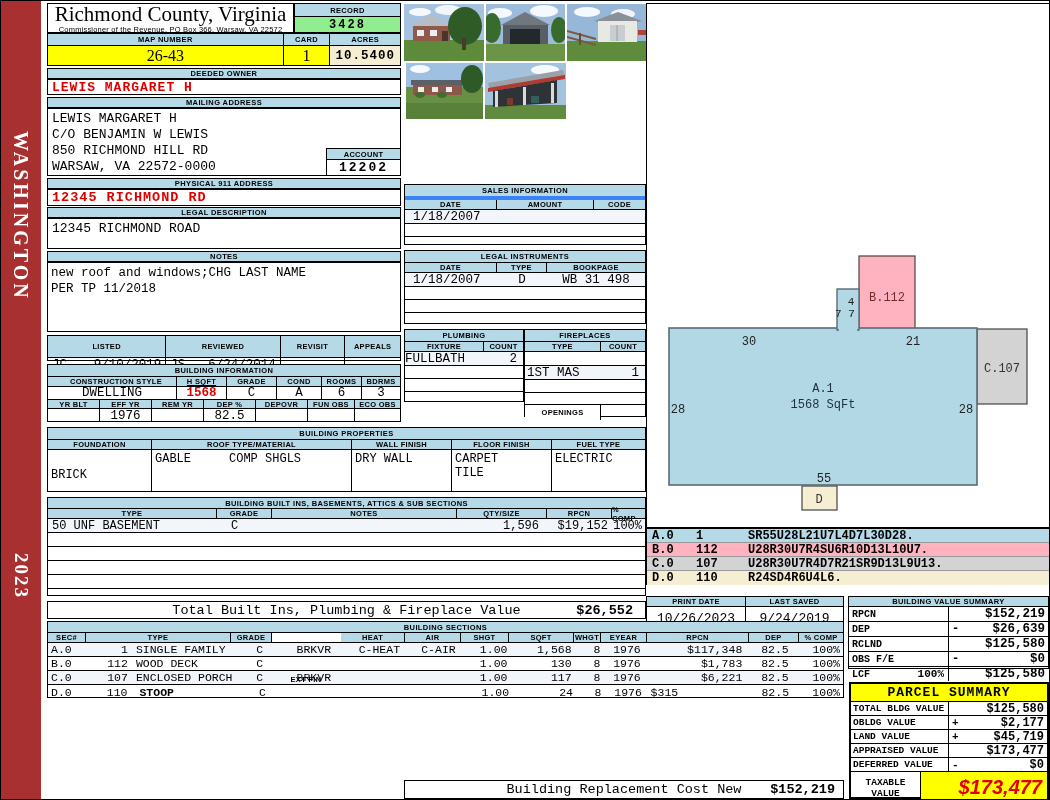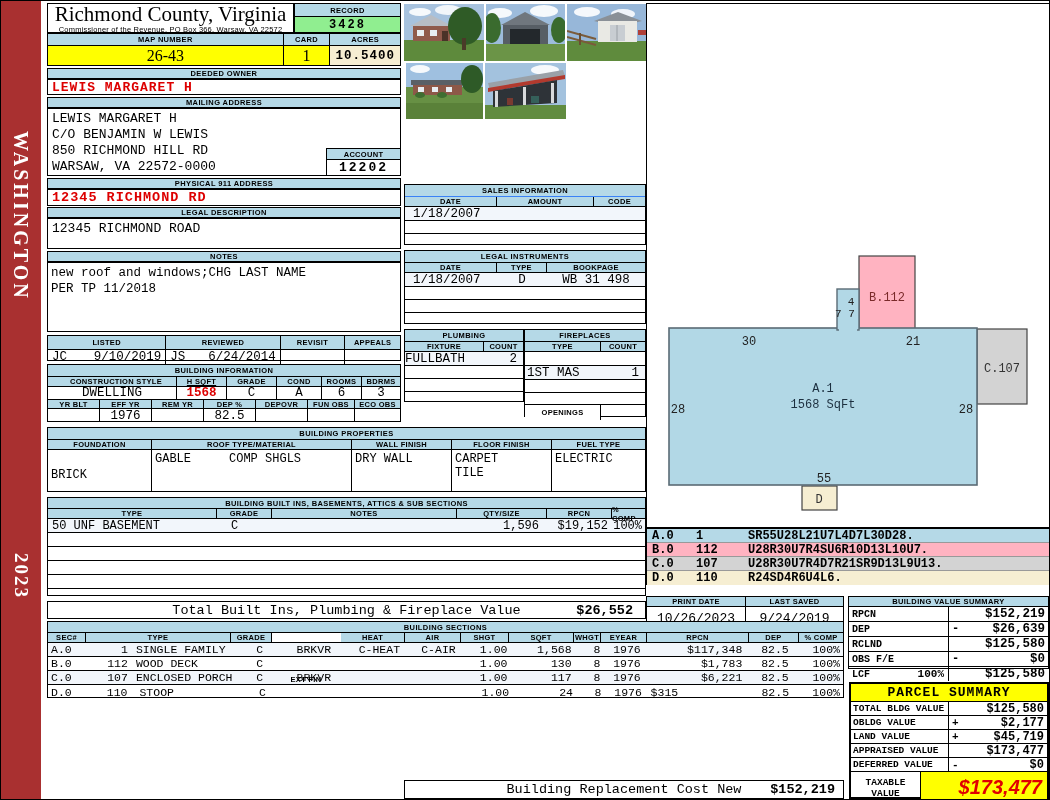--- a/index.html
+++ b/index.html
@@ -86,21 +86,21 @@
   <div class="abs band" style="left:46px;top:206px;width:354px;height:11px;">LEGAL DESCRIPTION</div>
   <div class="abs box mono13" style="left:46px;top:217px;width:354px;height:31px;padding:2px 0 0 4px;">12345 RICHMOND ROAD</div>
 
   <div class="abs band" style="left:46px;top:250px;width:354px;height:11px;">NOTES</div>
   <div class="abs box" style="left:46px;top:261px;width:354px;height:70px;padding:2px 0 0 3px;">
     <div class="mono125" style="line-height:16px;">new roof and windows;CHG LAST NAME</div>
     <div class="mono125" style="line-height:16px;">PER TP 11/2018</div>
   </div>
 
   <div class="abs box" style="left:46px;top:334px;width:354px;height:26px;">
-    <div class="row hdr-row" style="height:14px;">
+    <div class="row hdr-row" style="height:22px;">
       <div class="hd" style="width:119px;">LISTED</div>
       <div class="hd" style="width:115px;">REVIEWED</div>
       <div class="hd" style="width:65px;">REVISIT</div>
       <div class="hd" style="width:55px;border-right:none;">APPEALS</div>
     </div>
     <div class="row mono125" style="height:14px;">
       <div class="cell" style="width:119px;justify-content:space-between;padding:0 4px;">
         <span>JC</span>
         <span>9/10/2019</span>
       </div>
@@ -276,21 +276,21 @@
         <polygon points="8,28 72,17 72,40 8,44" fill="#2e3338"></polygon>
         <rect x="10" y="28" width="3" height="16" fill="#d8dadc"></rect>
         <rect x="38" y="24" width="3" height="18" fill="#d8dadc"></rect>
         <rect x="66" y="20" width="3" height="20" fill="#d8dadc"></rect>
         <rect x="46" y="33" width="8" height="7" fill="#35605a"></rect>
         <rect x="22" y="35" width="6" height="7" fill="#7a3a30"></rect>
       </svg>
   </div>
 
   <div class="abs box" style="left:403px;top:183px;width:242px;height:61px;">
-    <div class="band" style="height:11px;border:none;border-bottom:1px solid #3b82f6;">SALES INFORMATION</div>
+    <div class="band" style="height:11px;border:none;border-bottom:4px solid #3b82f6;">SALES INFORMATION</div>
     <div class="row hdr-row" style="height:10px;">
       <div class="hd" style="width:92px;">DATE</div>
       <div class="hd" style="width:97px;">AMOUNT</div>
       <div class="hd" style="width:51px;border-right:none;">CODE</div>
     </div>
     <div class="row mono125" style="height:14px;border-bottom:1px solid #000;background:#F2F6FB;">
       <div class="cell" style="width:92px;padding-left:8px;border-right:none;">1/18/2007</div>
       <div class="cell" style="width:97px;border-right:none;"></div>
       <div class="cell" style="width:51px;border-right:none;"></div>
     </div>
@@ -512,21 +512,21 @@
       <span style="width:27px;text-align:right;padding-right:4px;box-sizing:border-box;">8</span>
       <span style="width:46px;text-align:center;">1976</span>
       <span style="width:102px;text-align:right;padding-right:8px;box-sizing:border-box;">$6,221</span>
       <span style="width:50px;text-align:center;">82.5</span>
       <span style="width:44px;text-align:right;padding-right:3px;box-sizing:border-box;">100%</span>
     </div>
 
     <div class="row" style="height:14px;font:11.5px 'Liberation Mono',monospace;align-items:center;">
       <span style="width:38px;padding-left:3px;">D.0</span>
       <span style="width:40px;text-align:right;">110</span>
-      <span style="width:105px;padding-left:12px;">STOOP</span>
+      <span style="width:105px;padding-left:12px;font-weight:bold;">STOOP</span>
       <span style="width:41px;text-align:center;">C</span>
       <span style="width:69px;"></span>
         <span style="width:64px;"></span>
         <span style="width:56px;"></span>
       <span style="width:48px;text-align:right;padding-right:6px;box-sizing:border-box;">1.00</span>
       <span style="width:65px;text-align:right;padding-right:6px;box-sizing:border-box;">24</span>
       <span style="width:27px;text-align:right;padding-right:4px;box-sizing:border-box;">8</span>
       <span style="width:46px;text-align:center;">1976</span>
       <span style="width:102px;padding-right:8px;box-sizing:border-box;">$315</span>
       <span style="width:50px;text-align:center;">82.5</span>

